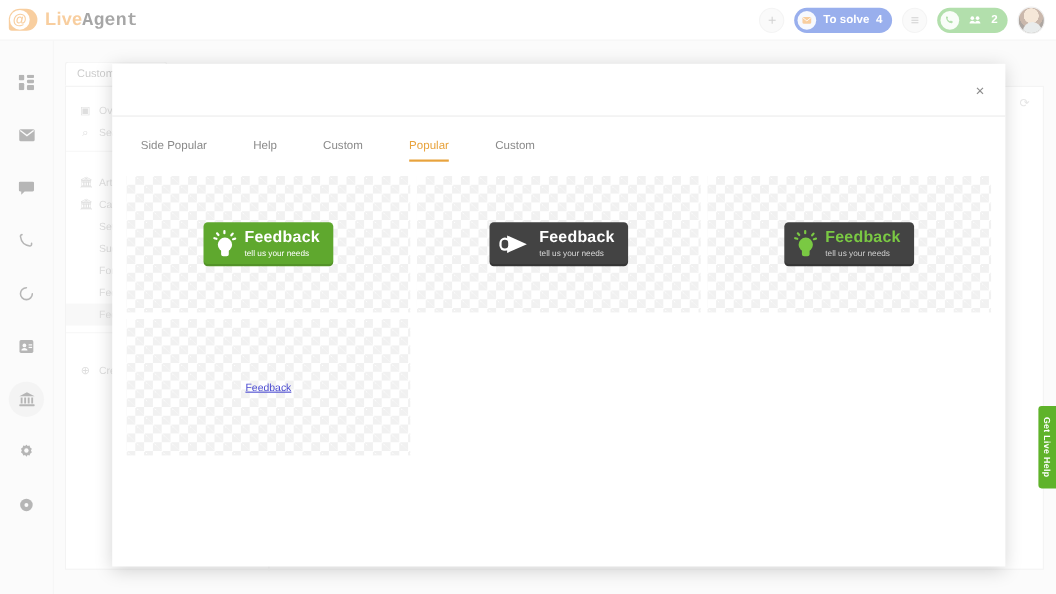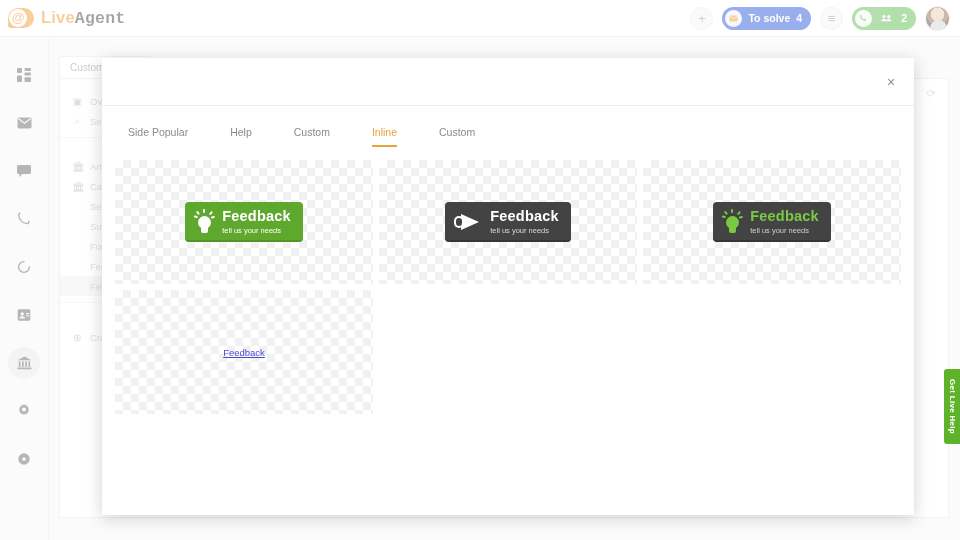--- a/index.html
+++ b/index.html
@@ -369,21 +369,21 @@
 
   <div class="modal">
     <div class="modal-head">
       <div class="modal-close">×</div>
     </div>
 
     <div class="tabs">
       <div class="tab">Side Popular</div>
       <div class="tab">Help</div>
       <div class="tab">Custom</div>
-      <div class="tab active">Inline</div>
+      <div class="tab active">Popular</div>
       <div class="tab">Custom</div>
     </div>
 
     <div class="grid">
 
       <div class="cell">
         <div class="fb fb-green">
           <div class="bulb">
             <div class="bulb-glass" style="background:#ffffff"></div>
             <div class="bulb-base" style="background:#ffffff"></div>

